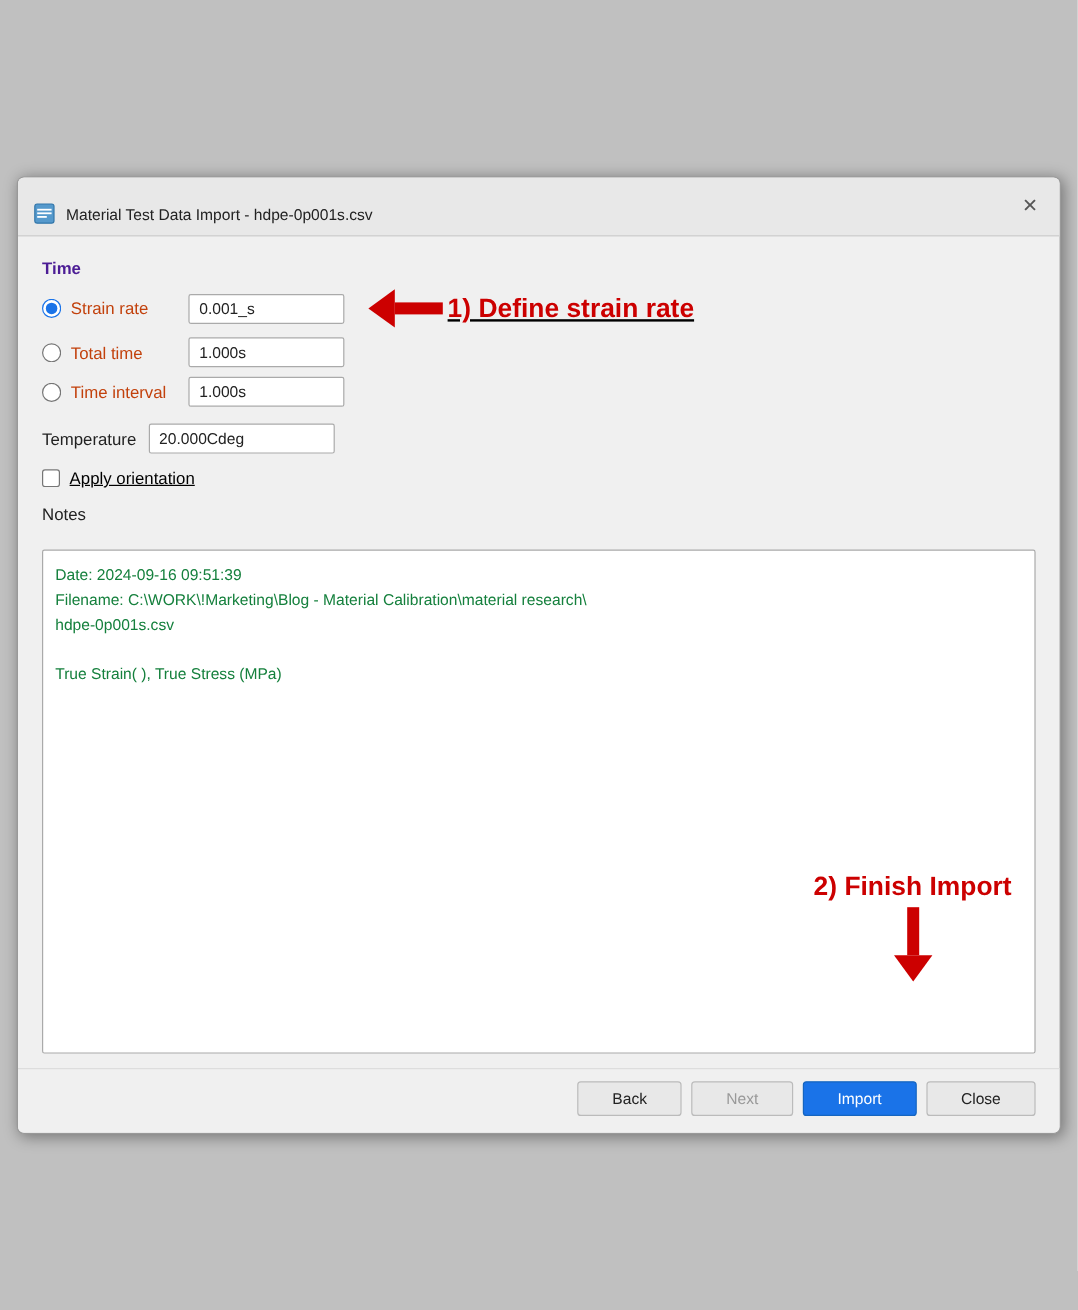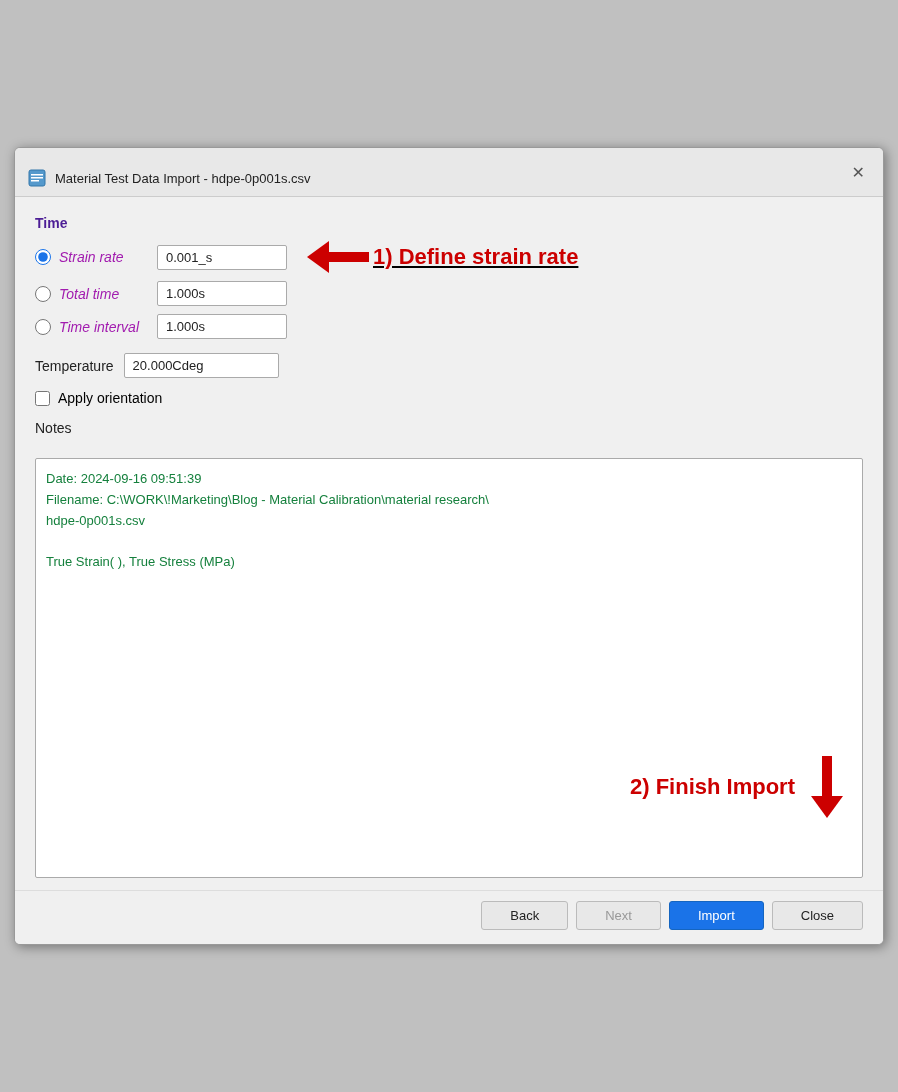--- a/index.html
+++ b/index.html
@@ -78,22 +78,21 @@
       gap: 8px;
     }
     .radio-row input[type="radio"] {
       accent-color: #1a73e8;
       width: 16px;
       height: 16px;
       cursor: pointer;
     }
     .radio-label {
       min-width: 90px;
-      color: #a21caf;
-      font-style: italic;
+      color: #c2410c;
     }
     .input-field {
       border: 1px solid #aaa;
       background: white;
       padding: 4px 8px;
       font-size: 13px;
       width: 130px;
       border-radius: 2px;
       color: #222;
     }
@@ -140,20 +139,21 @@
       margin-bottom: 12px;
     }
     .temperature-label {
       color: #222;
     }
     .checkbox-row {
       display: flex;
       align-items: center;
       gap: 8px;
       margin-bottom: 14px;
+      text-decoration: underline;
     }
     .checkbox-row input[type="checkbox"] {
       width: 15px;
       height: 15px;
       cursor: pointer;
     }
     .notes-section {}
     .notes-label {
       font-size: 14px;
       color: #222;
@@ -175,23 +175,23 @@
     }
     .notes-content {
       color: #15803d;
       line-height: 1.6;
     }
     .finish-annotation {
       position: absolute;
       bottom: 60px;
       right: 20px;
       display: flex;
-      flex-direction: row;
-      align-items: center;
-      gap: 16px;
+      flex-direction: column;
+      align-items: center;
+      gap: 4px;
     }
     .finish-annotation-text {
       font-size: 22px;
       font-weight: bold;
       color: #cc0000;
       white-space: nowrap;
     }
     .down-arrow {
       display: flex;
       flex-direction: column;

